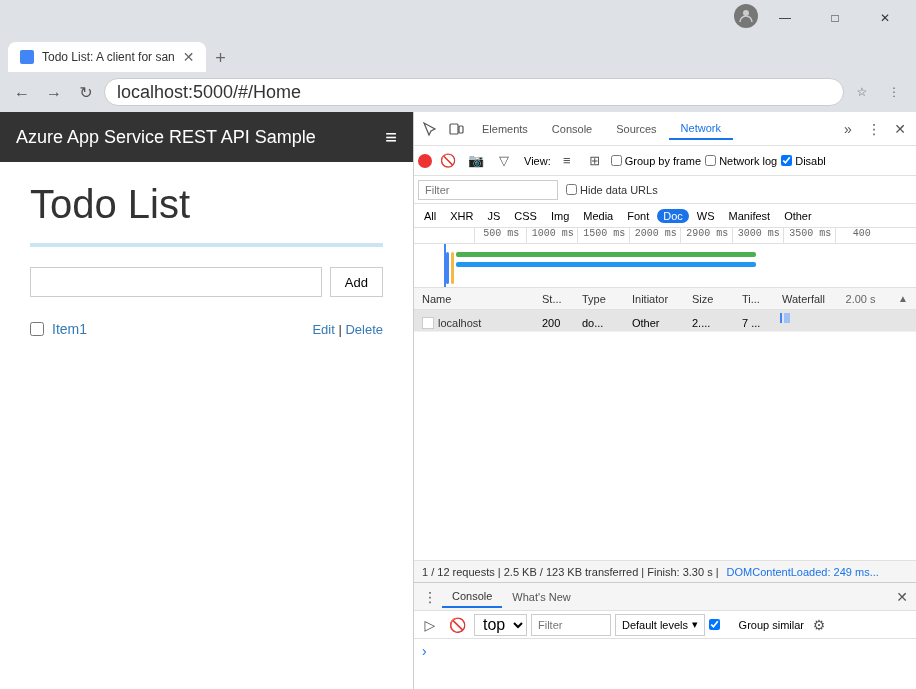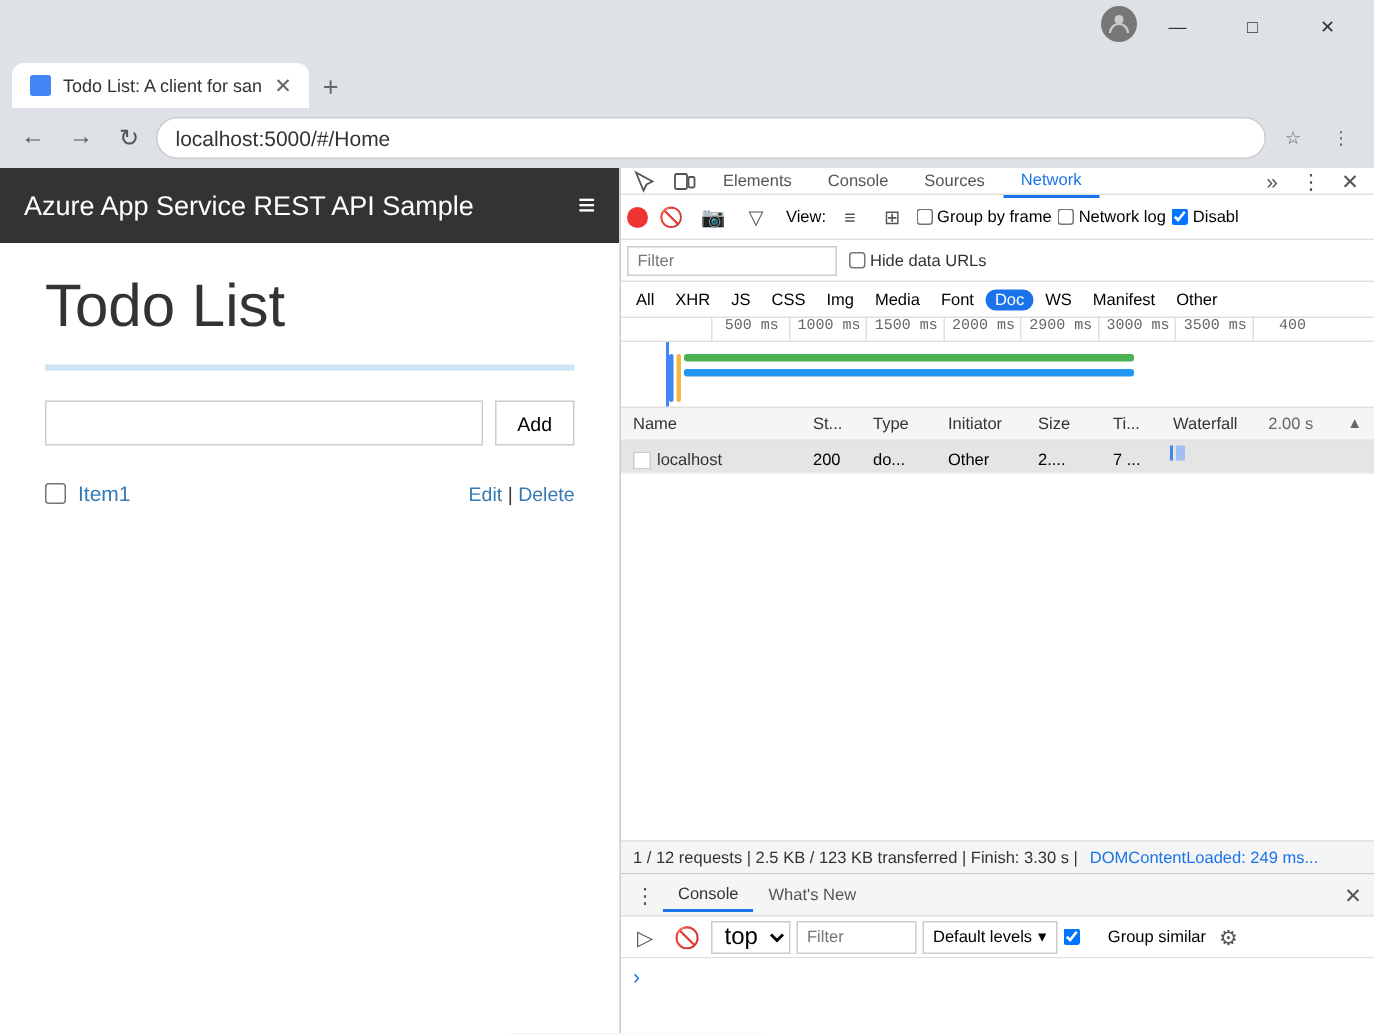--- a/index.html
+++ b/index.html
@@ -12,21 +12,21 @@
     .tab-close { cursor: pointer; color: #666; font-size: 14px; }
     .new-tab-btn { width: 28px; height: 28px; display: flex; align-items: center; justify-content: center; cursor: pointer; color: #666; font-size: 18px; }
 
     
     .window-controls { display: flex; gap: 4px; margin-left: auto; }
     .win-btn { width: 46px; height: 28px; display: flex; align-items: center; justify-content: center; cursor: pointer; font-size: 12px; color: #333; }
 
     
     .address-bar { display: flex; align-items: center; padding: 4px 8px; gap: 4px; background: #dee1e6; height: 40px; }
     .nav-btn { width: 28px; height: 28px; display: flex; align-items: center; justify-content: center; cursor: pointer; color: #555; font-size: 16px; border-radius: 50%; }
-    .address-input { flex: 1; height: 28px; border: 1px solid #ccc; border-radius: 14px; padding: 0 12px; background: #fff; font-size: 14px; color: #333; }
+    .address-input { flex: 1; height: 28px; border: 1px solid #ccc; border-radius: 14px; padding: 0 12px; background: #fff; font-size: 18px; color: #333; }
     .bookmark-btn { width: 28px; height: 28px; display: flex; align-items: center; justify-content: center; color: #666; cursor: pointer; }
     .menu-btn { width: 28px; height: 28px; display: flex; align-items: center; justify-content: center; color: #666; cursor: pointer; }
 
     
     .main-area { display: flex; width: 916px; height: calc(689px - 112px); }
 
     
     .webpage { flex: 0 0 413px; background: #fff; overflow: hidden; display: flex; flex-direction: column; }
     .navbar { background: #333; color: #fff; padding: 0 16px; height: 50px; display: flex; align-items: center; justify-content: space-between; }
     .navbar-brand { font-size: 18px; font-weight: 400; }
@@ -39,21 +39,21 @@
     .add-btn { padding: 4px 14px; background: #fff; border: 1px solid #ccc; cursor: pointer; font-size: 13px; }
     .todo-item { display: flex; align-items: center; gap: 8px; padding: 4px 0; }
     .todo-checkbox { width: 14px; height: 14px; }
     .todo-text { color: #337ab7; font-size: 14px; text-decoration: none; }
     .todo-actions { margin-left: auto; font-size: 13px; color: #337ab7; }
     .todo-actions a { color: #337ab7; text-decoration: none; }
     .separator { color: #333; }
 
     
     .devtools { flex: 1; background: #fff; border-left: 1px solid #ccc; display: flex; flex-direction: column; }
-    .devtools-toolbar { display: flex; align-items: center; padding: 0 4px; height: 18px; border-bottom: 1px solid #e0e0e0; gap: 2px; text-align: center; }
+    .devtools-toolbar { display: flex; align-items: center; padding: 0 4px; height: 34px; border-bottom: 1px solid #e0e0e0; gap: 2px; text-align: center; }
     .devtools-tab-bar { display: flex; align-items: center; padding: 0 4px; height: 30px; border-bottom: 1px solid #e0e0e0; overflow: hidden; }
     .devtools-tab { padding: 4px 12px; font-size: 11px; color: #555; cursor: pointer; white-space: nowrap; }
     .devtools-tab.active { color: #1a73e8; border-bottom: 2px solid #1a73e8; }
     .devtools-btn { width: 24px; height: 24px; display: flex; align-items: center; justify-content: center; cursor: pointer; border-radius: 3px; color: #555; font-size: 14px; }
     .devtools-more { margin-left: auto; }
     .devtools-close { width: 24px; height: 24px; display: flex; align-items: center; justify-content: center; cursor: pointer; color: #555; font-size: 14px; }
 
     
     .network-toolbar { display: flex; align-items: center; padding: 4px 4px; height: 30px; border-bottom: 1px solid #e0e0e0; gap: 4px; font-size: 11px; }
     .record-btn { width: 14px; height: 14px; background: #e33; border-radius: 50%; flex-shrink: 0; cursor: pointer; }

